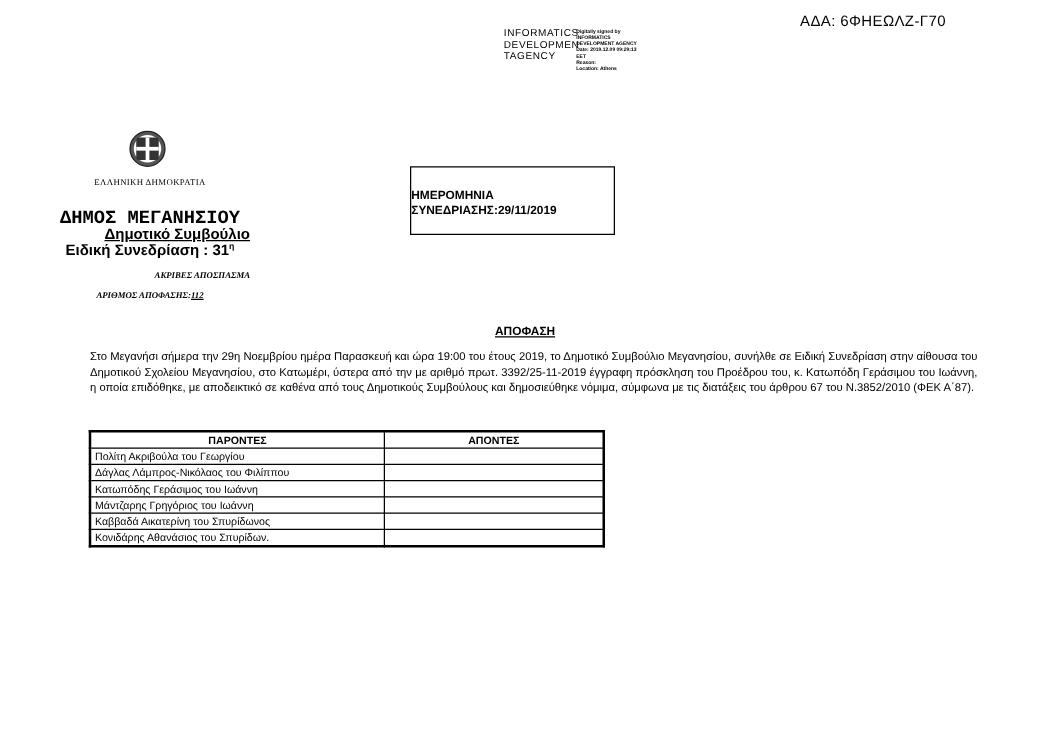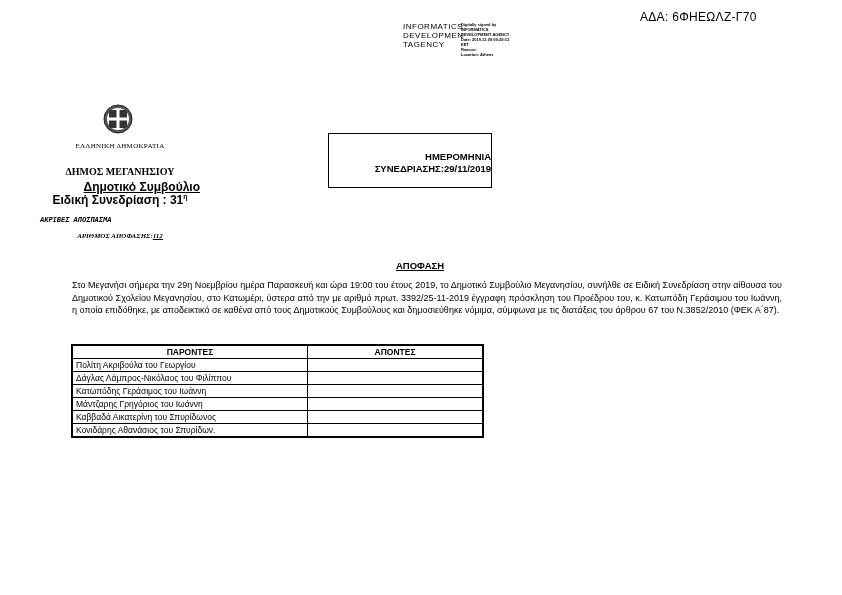--- a/index.html
+++ b/index.html
@@ -6,28 +6,28 @@
   body {
     width:842px; height:595px; background:#ffffff; position:relative; overflow:hidden;
     font-family: "Liberation Sans", sans-serif; color:#000;
   }
   .abs { position:absolute; }
   .ada { left:640px; top:10px; font-size:12px; letter-spacing:0.3px; }
   .sig-org { left:403px; top:22px; font-size:8px; line-height:9px; letter-spacing:0.5px; }
   .sig-details { left:461px; top:22px; font-size:4px; line-height:5px; font-weight:bold; }
   .emblem { left:103px; top:104px; width:30px; height:30px; }
   .hellenic { left:60px; top:142px; width:120px; text-align:center; font-family:"Liberation Serif", serif; font-size:7px; letter-spacing:0.3px; }
-  .municipality { left:40px; top:166px; width:160px; text-align:center; font-family:Liberation Serif, serif; font-size:10px; font-weight:bold; }
+  .municipality { left:40px; top:166px; width:160px; text-align:center; font-family:Liberation Mono, monospace; font-size:15px; font-weight:bold; }
   .council { left:40px; top:180px; width:160px; text-align:right; font-size:12px; font-weight:bold; text-decoration:underline; }
   .session { left:40px; top:193px; width:160px; text-align:center; font-size:12px; font-weight:bold; }
   .session sup { font-size:7px; }
   .decnum { left:40px; top:208px; width:160px; text-align:center; font-family:"Liberation Serif", serif; font-size:7px; font-style:italic; font-weight:bold;margin-top:24px; }
   .decnum u { text-decoration:underline; }
-  .extract { left:40px; top:216px; width:160px; text-align:left; font-family:Liberation Mono, monospace; font-size:7px; font-style:italic; font-weight:bold; }
-  .datebox { left:328px; top:133px; width:164px; height:55px; border:1.5px solid #000; text-align:right; font-size:9.5px; font-weight:bold; box-sizing:border-box; padding-top:17px; line-height:12px; }
+  .extract { left:40px; top:216px; width:160px; text-align:right; font-family:Liberation Serif, serif; font-size:7px; font-style:italic; font-weight:bold; }
+  .datebox { left:328px; top:133px; width:164px; height:55px; border:1.5px solid #000; text-align:left; font-size:9.5px; font-weight:bold; box-sizing:border-box; padding-top:17px; line-height:12px; }
   .decision-title { left:396px; top:260px; font-size:9.5px; font-weight:bold; text-decoration:underline; }
   .body-text { left:72px; top:279px; width:710px; font-size:9px; line-height:12.6px; text-align:justify; }
   table.att { position:absolute; left:71px; top:344px; width:413px; border-collapse:collapse; border:2px solid #000; font-size:8.5px; }
   table.att th { font-weight:bold; text-align:center; height:12px; padding:0; border:1px solid #000; border-bottom:1.5px solid #000; }
   table.att td { height:12px; padding:0 3px; border:1px solid #000; white-space:nowrap; }
   table.att .c1 { width:228px; }
 </style>
 </head>
 <body>
 

